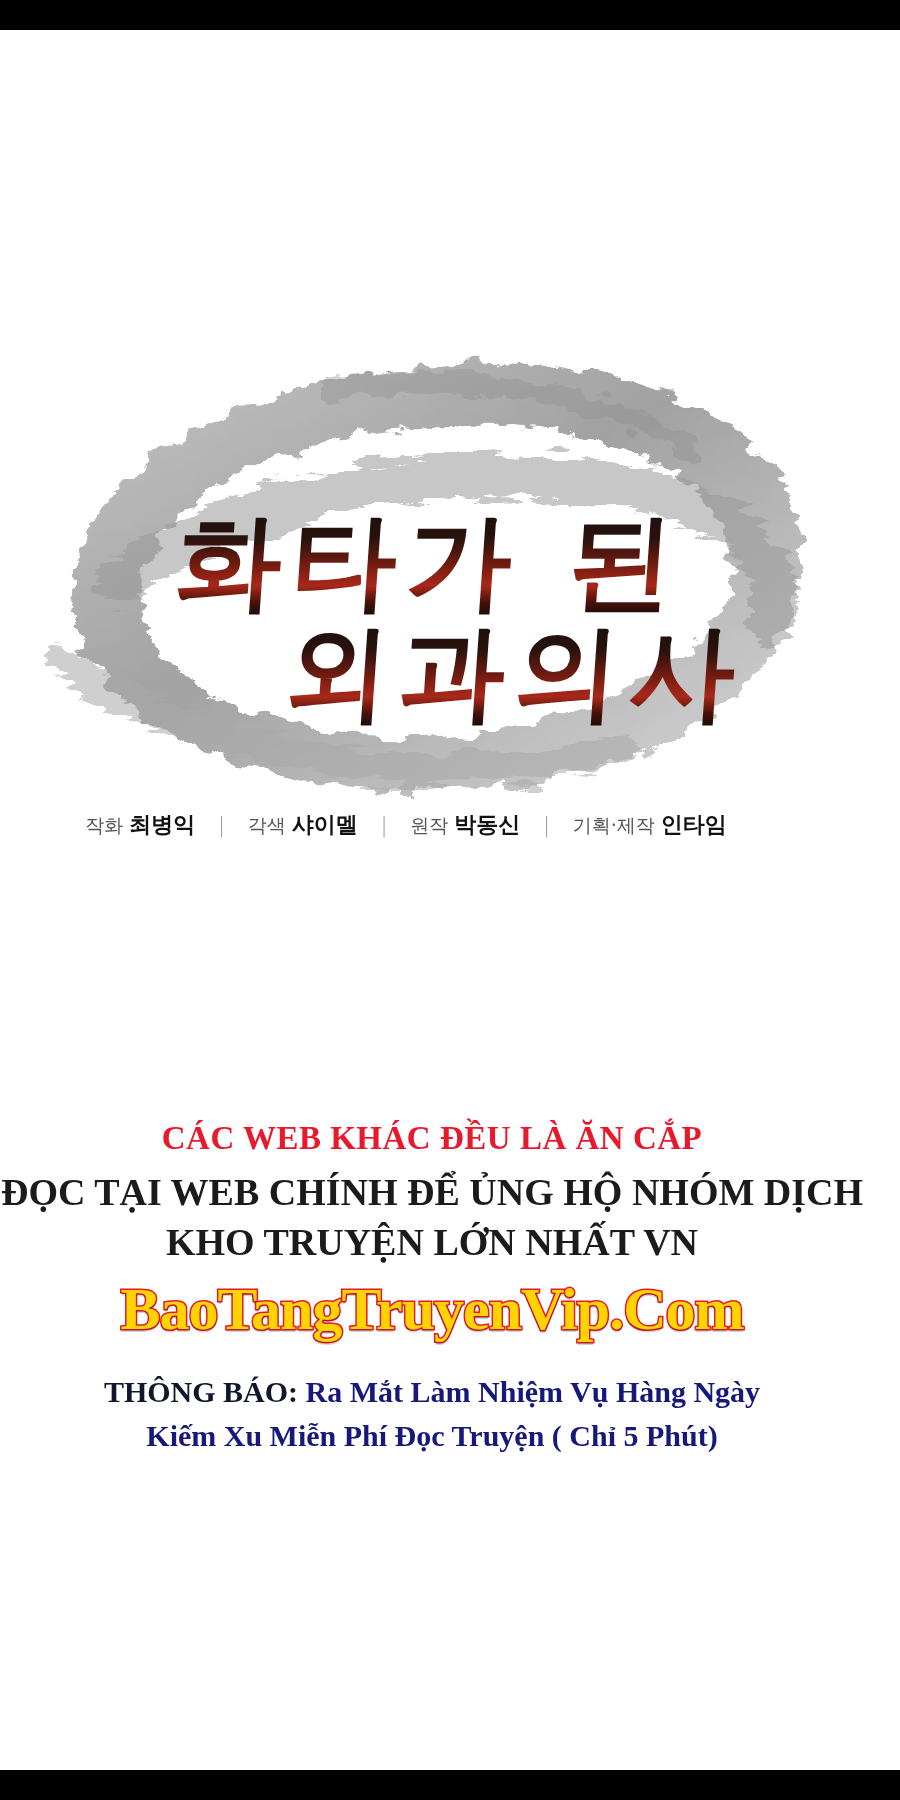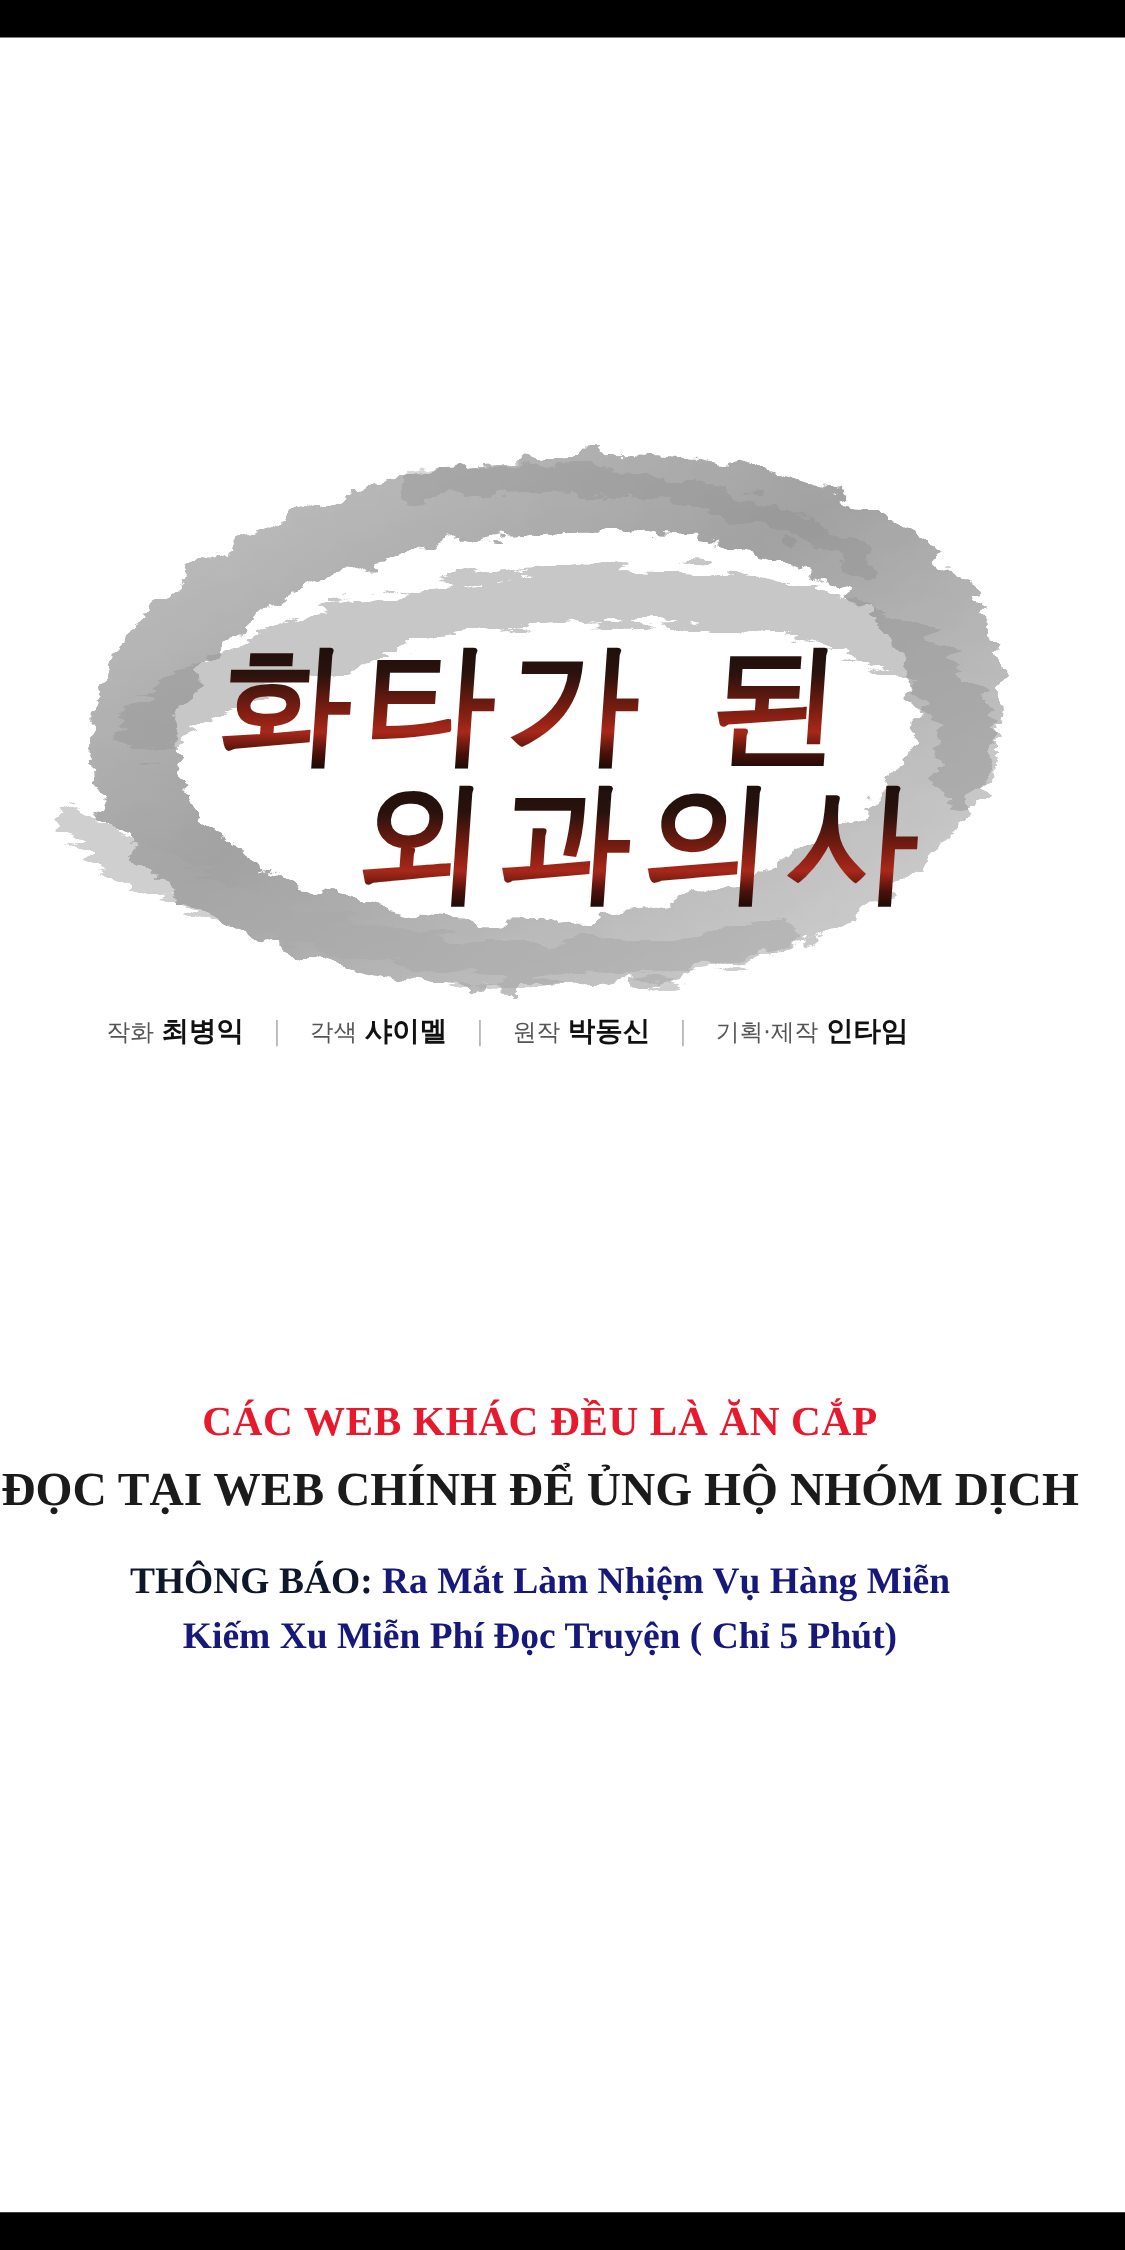--- a/index.html
+++ b/index.html
@@ -231,23 +231,25 @@
       <span class="role">각색</span><span class="name">샤이멜</span>
       <span class="sep">|</span>
       <span class="role">원작</span><span class="name">박동신</span>
       <span class="sep">|</span>
       <span class="role">기획·제작</span><span class="name">인타임</span>
     </div>
 
     <div class="promo">
       <div class="promo-red">CÁC WEB KHÁC ĐỀU LÀ ĂN CẮP</div>
       <div class="promo-dark">ĐỌC TẠI WEB CHÍNH ĐỂ ỦNG HỘ NHÓM DỊCH</div>
+      <div class="promo-dark">KHO TRUYỆN LỚN NHẤT VN</div>
+      <div class="promo-site">BaoTangTruyenVip.Com</div>
       <div class="promo-notice">
         <div>
-          <span class="lead">THÔNG BÁO:</span><span> Ra Mắt Làm Nhiệm Vụ Hàng Miễn</span>
+          <span class="lead">THÔNG BÁO:</span><span> Ra Mắt Làm Nhiệm Vụ Hàng Ngày</span>
         </div>
         <div>Kiếm Xu Miễn Phí Đọc Truyện ( Chỉ 5 Phút)</div>
       </div>
     </div>
 
   </div>
 
   <div class="bar-bottom"></div>
 </div>
 

